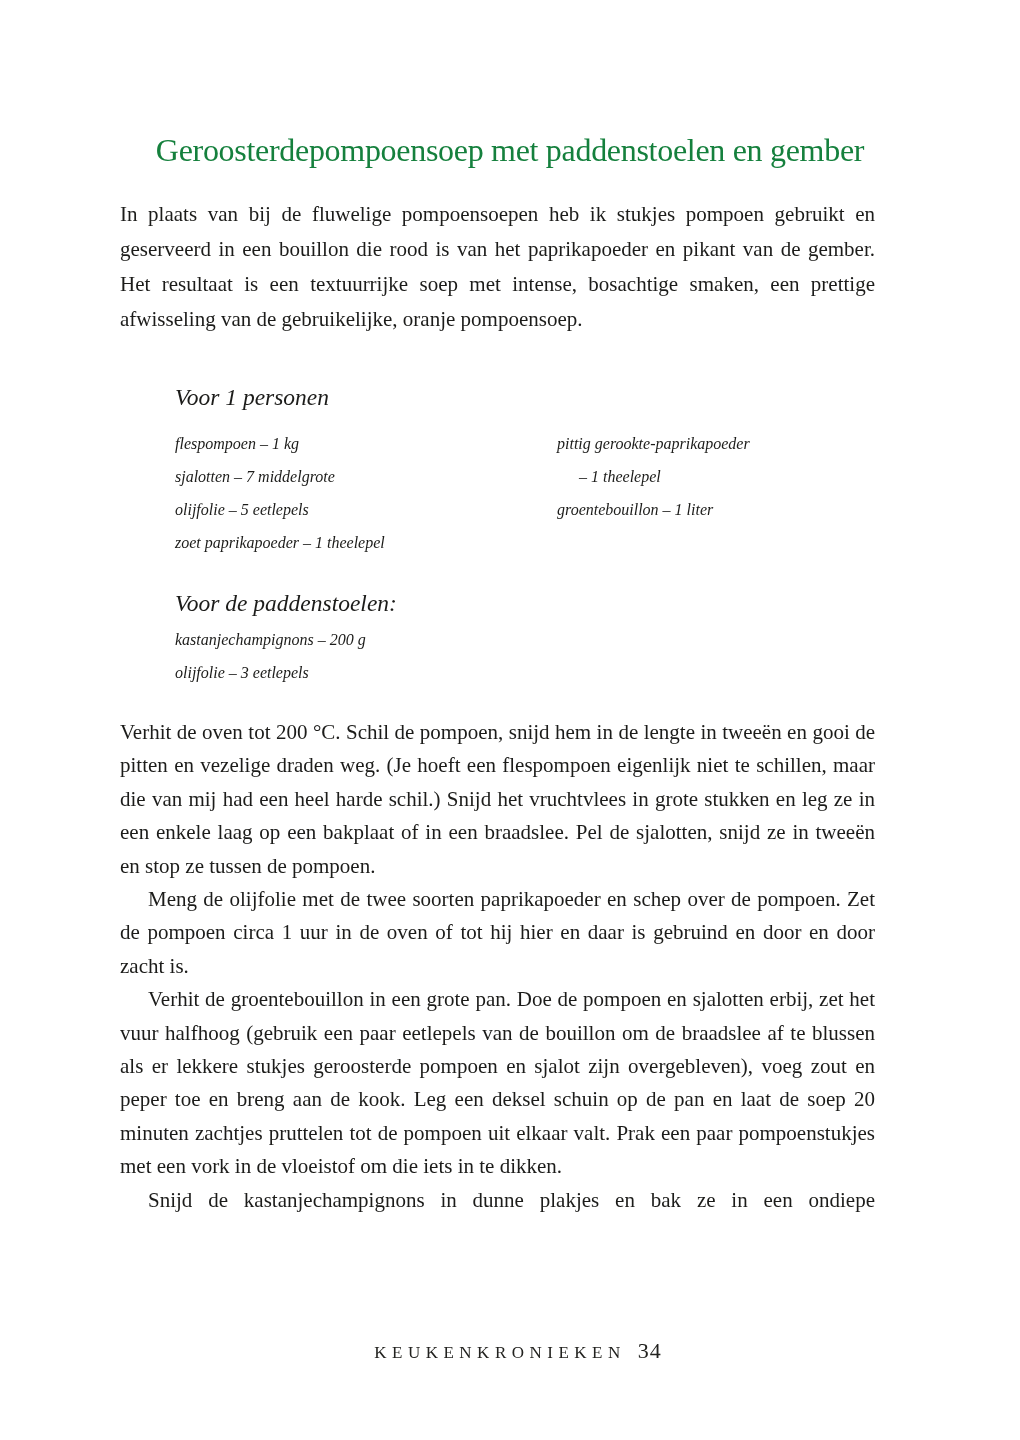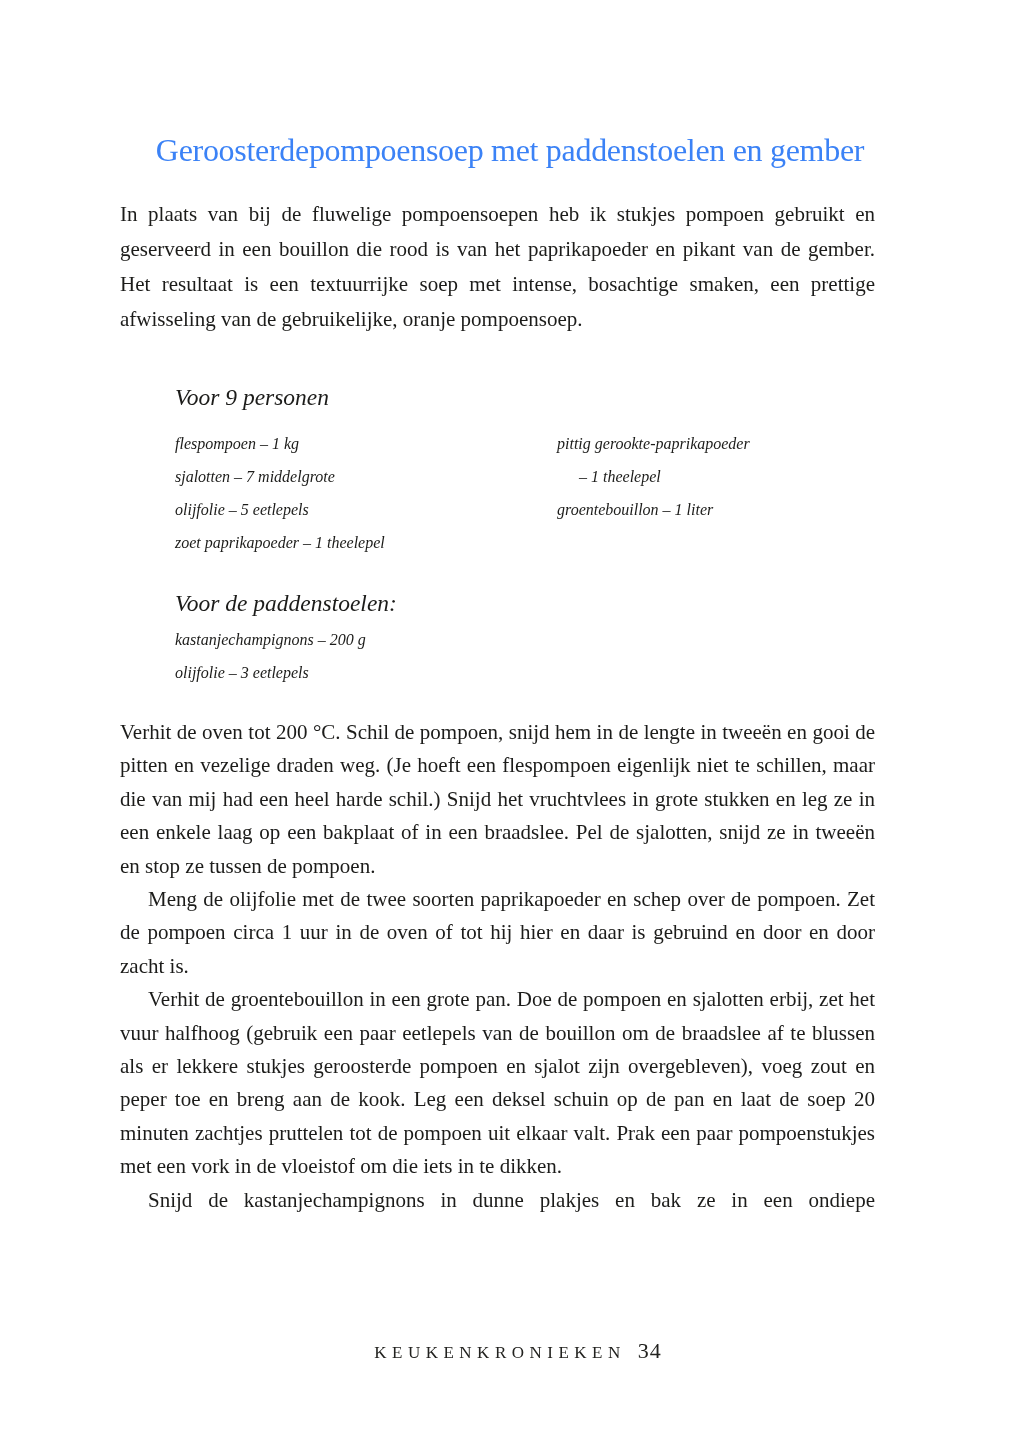--- a/index.html
+++ b/index.html
@@ -16,21 +16,21 @@
   }
 
   
   .recipe-title {
     margin: 0;
     padding-top: 132px;
     text-align: center;
     font-size: 32px;
     font-weight: normal;
     letter-spacing: -0.3px;
-    color: #3b82f6;
+    color: #15803d;
   }
 
   
   .intro {
     margin: 28px 145px 0 120px;
     font-size: 21px;
     line-height: 35px;
     text-align: justify;
   }
 
@@ -94,21 +94,21 @@
 <body>
 
 <div class="page">
 
   <h1 class="recipe-title">Geroosterdepompoensoep met paddenstoelen en gember</h1>
 
   <p class="intro">In plaats van bij de fluwelige pompoensoepen heb ik stukjes pompoen gebruikt en geserveerd in een bouillon die rood is van het paprikapoeder en pikant van de gember. Het resultaat is een textuurrijke soep met intense, bosachtige smaken, een prettige afwisseling van de gebruikelijke, oranje pompoensoep.</p>
 
   <section class="ingredients">
 
-    <p class="section-label label-servings">Voor 9 personen</p>
+    <p class="section-label label-servings">Voor 1 personen</p>
 
     <div class="ing-cols">
       <ul class="ing-col ing-col-left">
         <li>flespompoen – 1 kg</li>
         <li>sjalotten – 7 middelgrote</li>
         <li>olijfolie – 5 eetlepels</li>
         <li>zoet paprikapoeder – 1 theelepel</li>
       </ul>
       <ul class="ing-col">
         <li>pittig gerookte-paprikapoeder</li>

